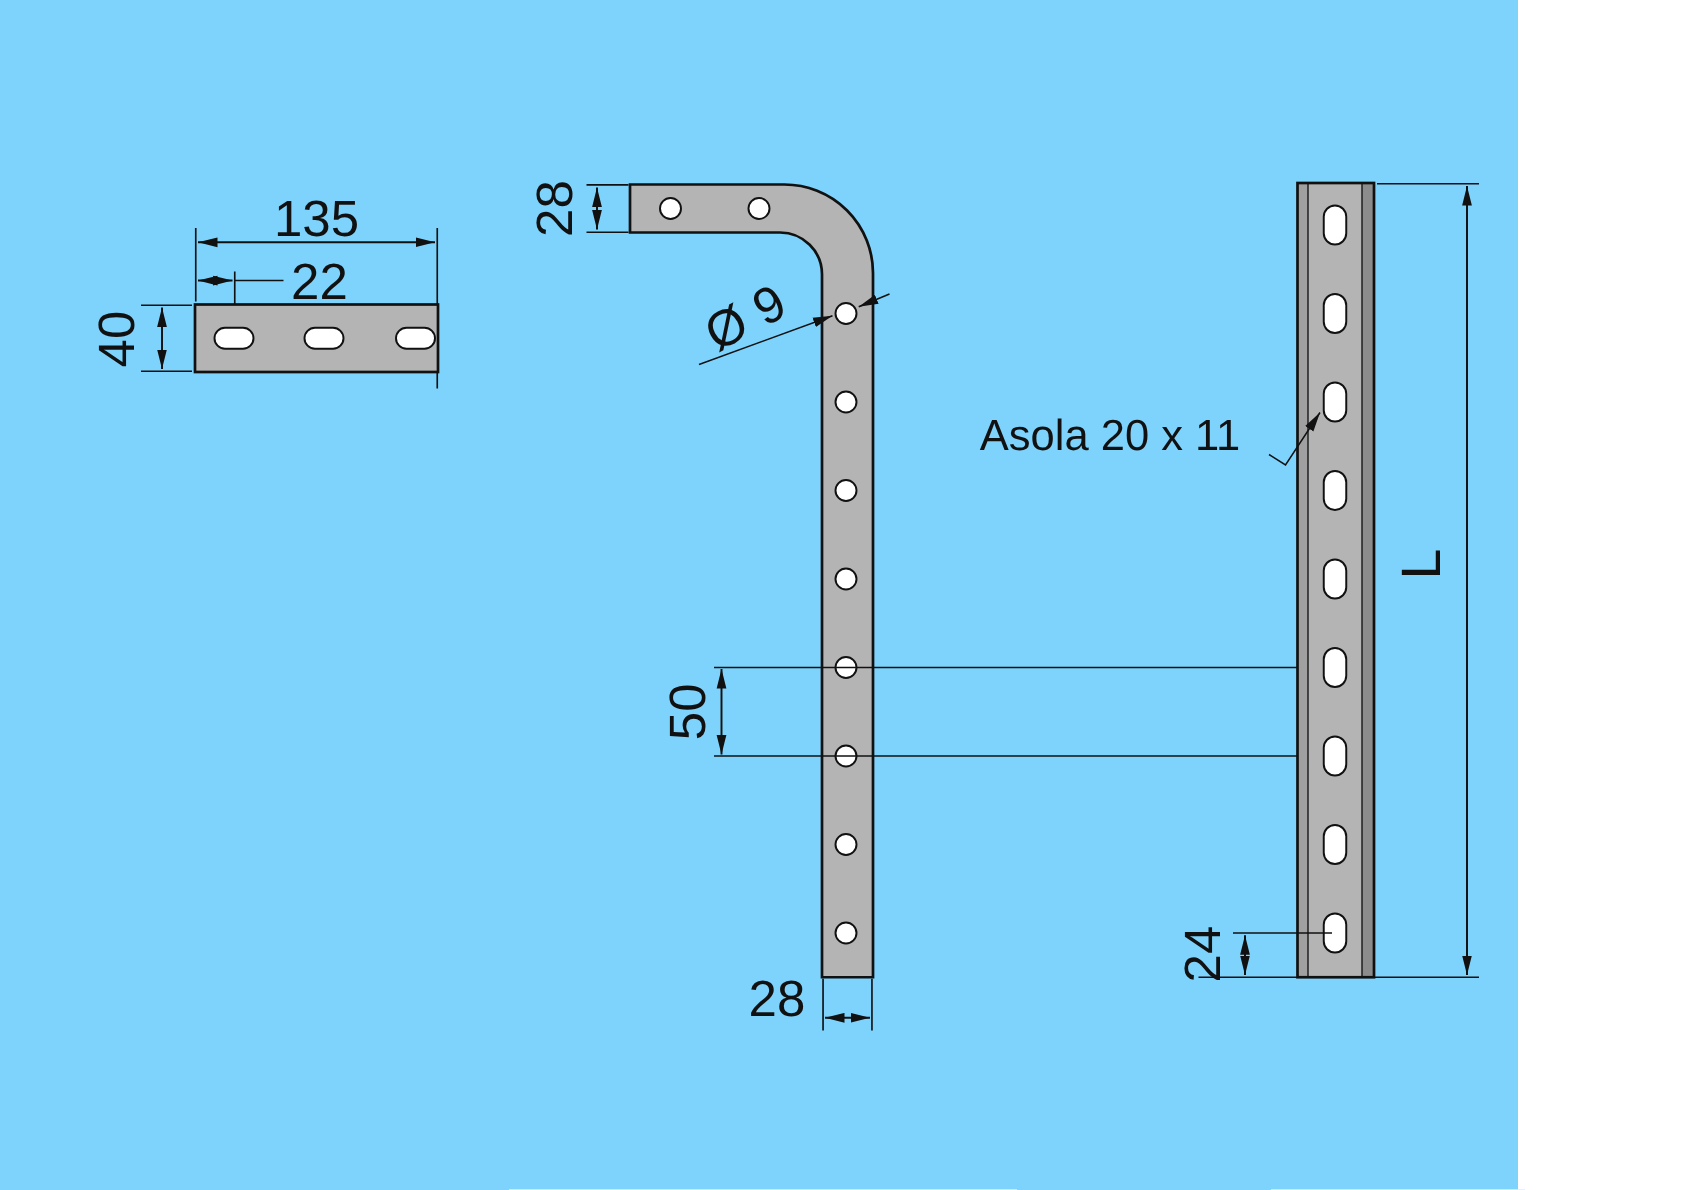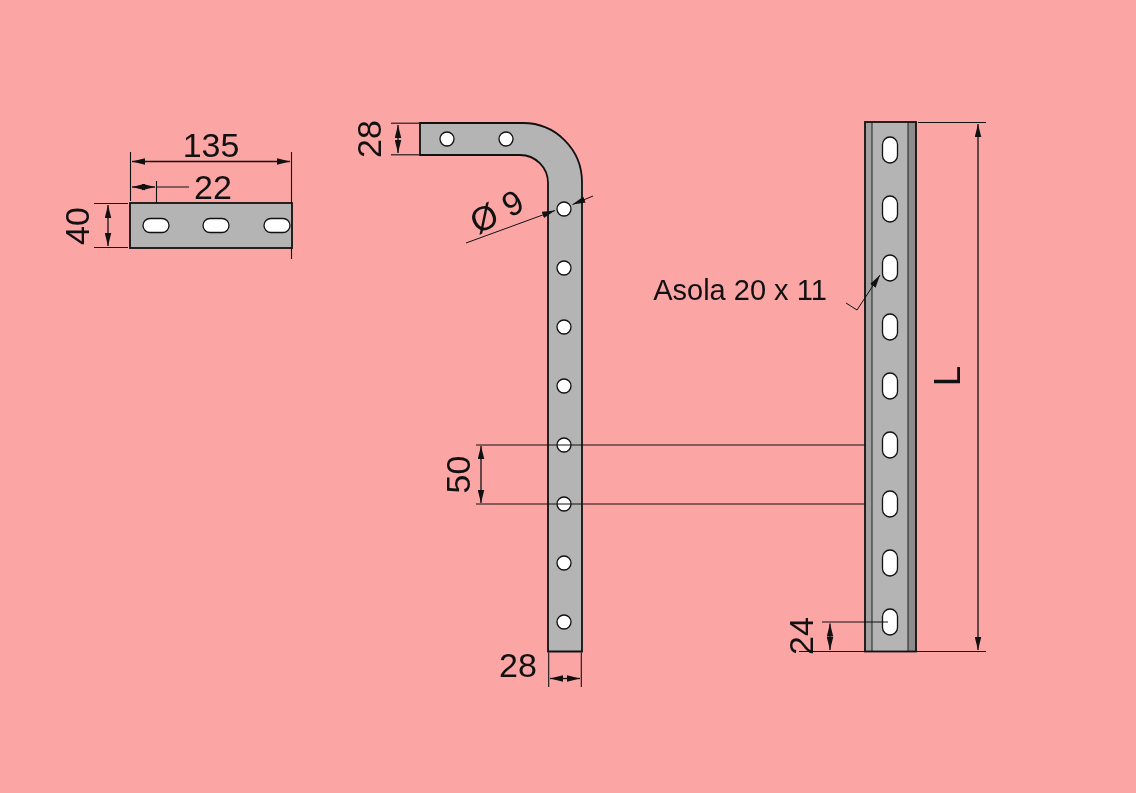--- a/index.html
+++ b/index.html
@@ -1,16 +1,16 @@
 <!DOCTYPE html>
 <html><head>
 <meta charset="utf-8">
 <style>
   html,body{margin:0;padding:0;background:#ffffff;}
-  .stage{width:1136px;height:793px;position:relative;background:#fca5a5;overflow:hidden;}
+  .stage{width:1012px;height:793px;position:relative;background:#7dd3fc;overflow:hidden;}
   svg{display:block;}
   svg text{fill:#111;stroke:none;font-family:"Liberation Sans",sans-serif;}
   .dim-label{font-size:34px;}
   .note-label{font-size:29px;}
   .len-label{font-size:37px;}
   .outline{stroke-width:1.8;}
   .dimline{stroke-width:1.3;fill:none;}
   .extline{stroke-width:1.1;fill:none;}
   .thinline{stroke-width:1;fill:none;}
   .feature{stroke-width:1.3;fill:#ffffff;}

